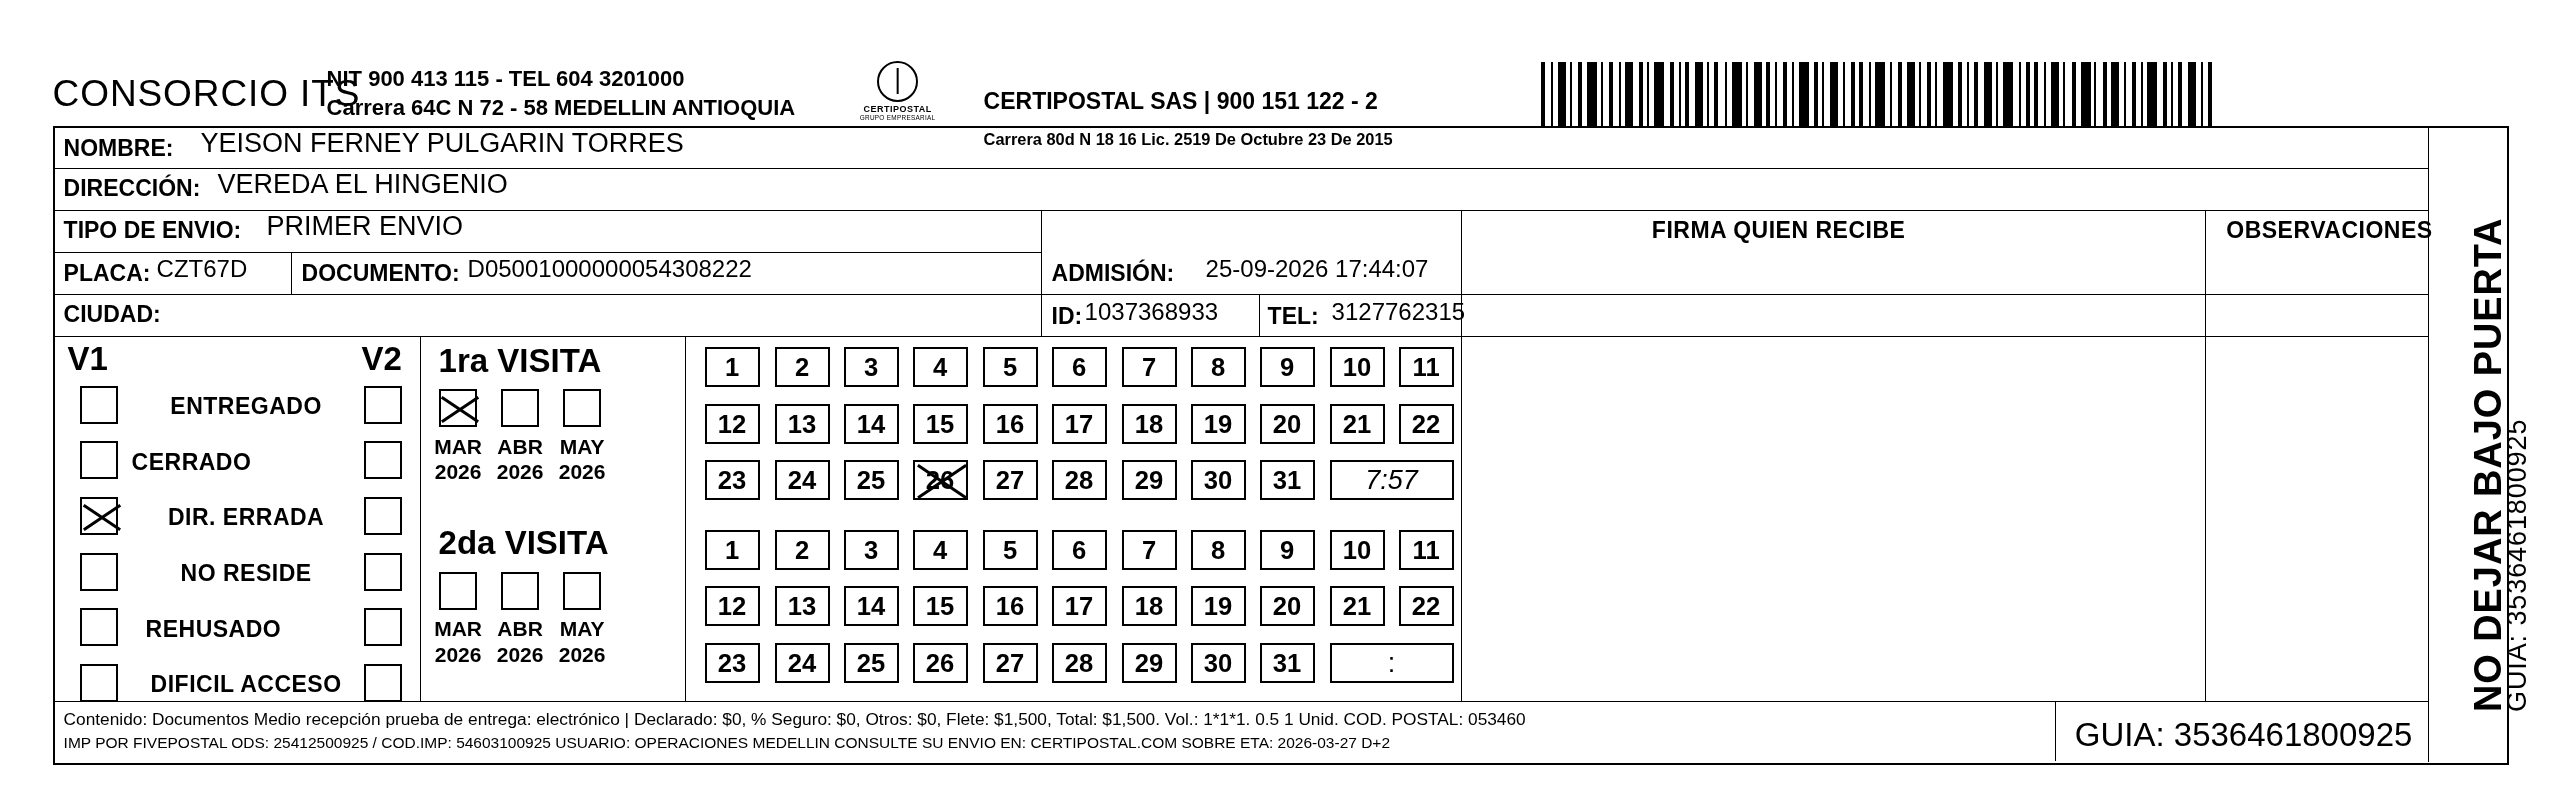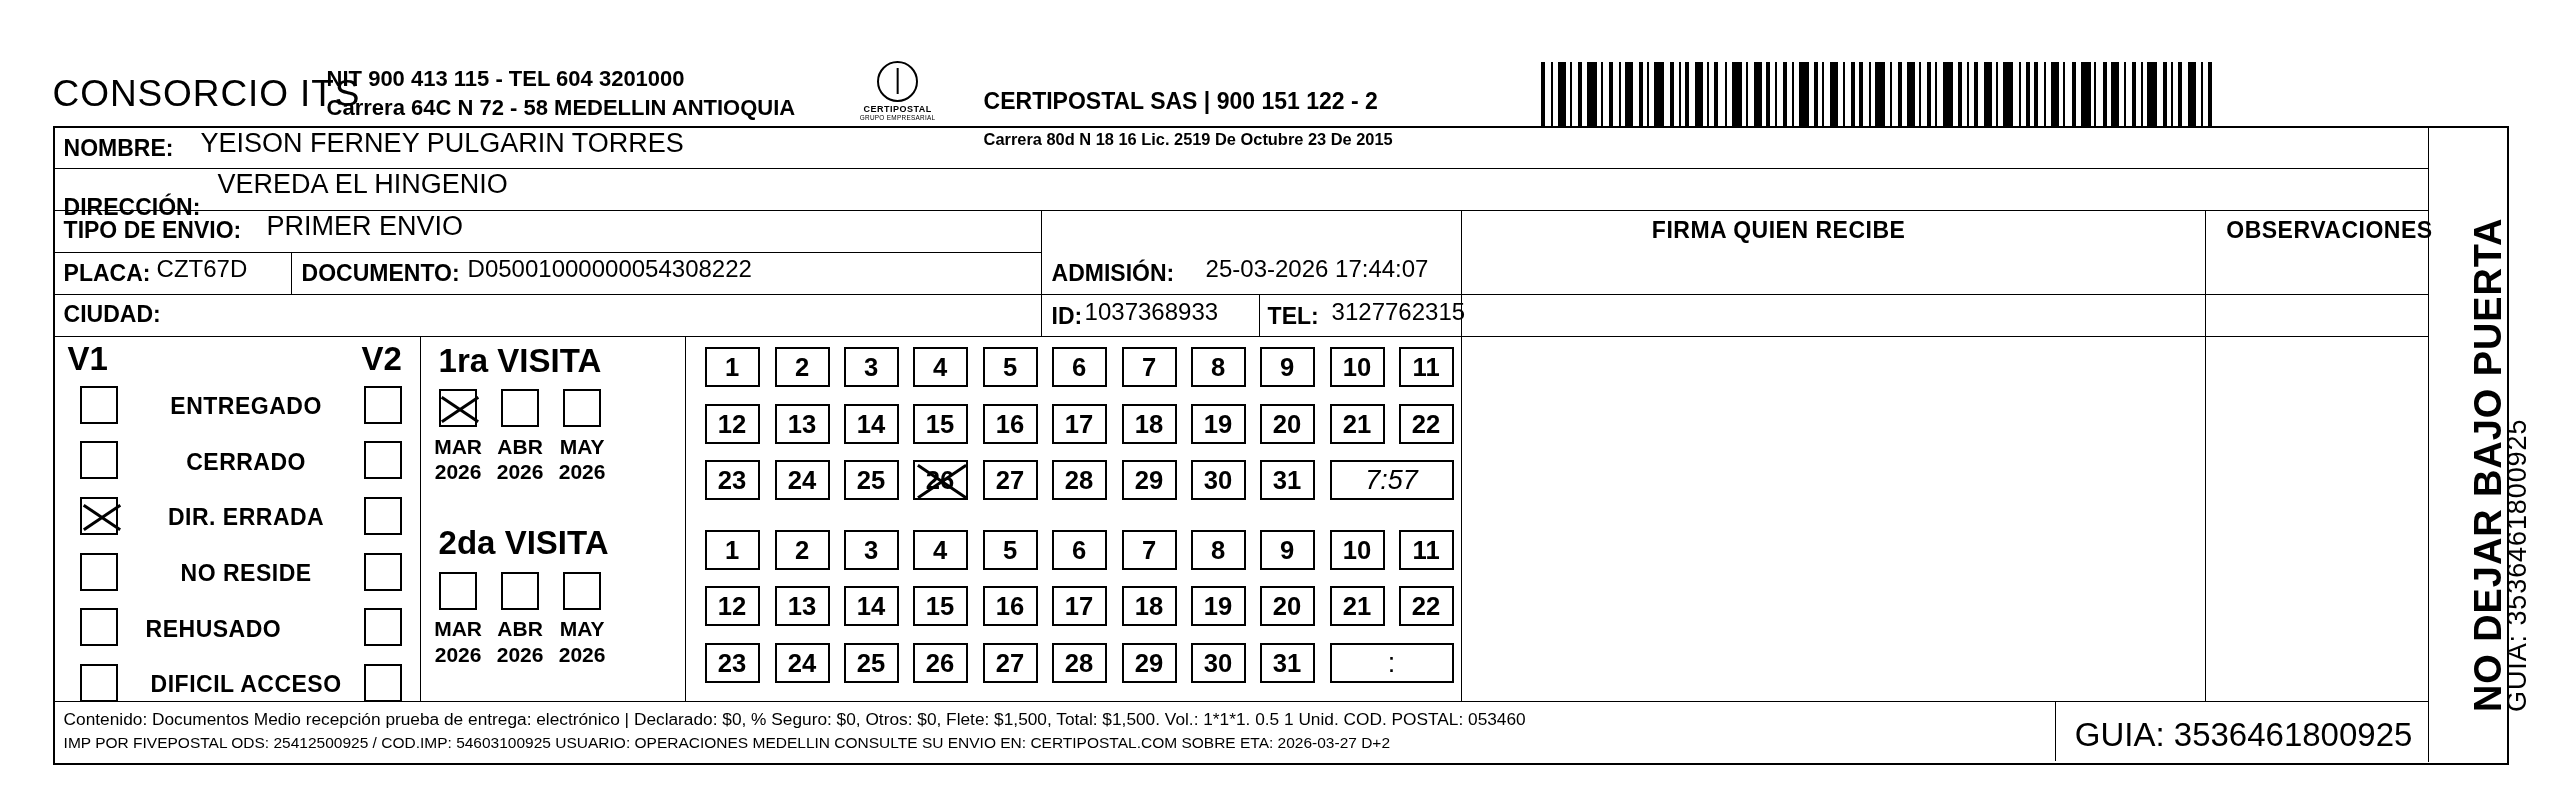--- a/index.html
+++ b/index.html
@@ -153,36 +153,36 @@
           <i style="left: 667px; width: 4.6px;"></i>
         </div>
   </div>
 
   <div class="frame">
 
     <div class="cell" style="left:9px;top:6.4px;"><span class="lbl">NOMBRE:</span></div>
     <div class="cell" style="left:146px;top:0px;"><span class="val">YEISON FERNEY PULGARIN TORRES</span></div>
     <div class="rowline" style="top:40px;left:0;right:79px;"></div>
 
-    <div class="cell" style="left:9px;top:47px;margin-top:19px;"><span class="lbl">DIRECCIÓN:</span></div>
+    <div class="cell" style="left:9px;top:47px;"><span class="lbl">DIRECCIÓN:</span></div>
     <div class="cell" style="left:163px;top:41px;"><span class="val">VEREDA EL HINGENIO</span></div>
     <div class="rowline" style="top:82px;left:0;right:79px;"></div>
 
     <div class="cell" style="left:9px;top:89px;"><span class="lbl">TIPO DE ENVIO:</span></div>
     <div class="cell" style="left:212px;top:83px;"><span class="val">PRIMER ENVIO</span></div>
     <div class="rowline" style="top:124px;left:0;width:986px;"></div>
 
     <div class="cell" style="left:9px;top:132px;"><span class="lbl">PLACA:</span></div>
     <div class="cell" style="left:102px;top:127px;"><span class="valsm">CZT67D</span></div>
     <div class="vline" style="left:236px;top:124px;height:42px;"></div>
     <div class="cell" style="left:247px;top:132px;"><span class="lbl">DOCUMENTO:</span></div>
     <div class="cell" style="left:413px;top:127px;"><span class="valsm">D05001000000054308222</span></div>
     <div class="vline" style="left:986px;top:82px;height:84px;"></div>
     <div class="cell" style="left:997px;top:132px;"><span class="lbl">ADMISIÓN:</span></div>
-    <div class="cell" style="left:1151px;top:127px;"><span class="valsm">25-03-2026 17:44:07</span></div>
+    <div class="cell" style="left:1151px;top:127px;"><span class="valsm">25-09-2026 17:44:07</span></div>
     <div class="rowline" style="top:166px;left:0;right:79px;"></div>
 
     <div class="cell" style="left:9px;top:173px;"><span class="lbl">CIUDAD:</span></div>
     <div class="vline" style="left:986px;top:166px;height:42px;"></div>
     <div class="cell" style="left:997px;top:175px;"><span class="lbl">ID:</span></div>
     <div class="cell" style="left:1030px;top:170px;"><span class="valsm">1037368933</span></div>
     <div class="vline" style="left:1204px;top:166px;height:42px;"></div>
     <div class="cell" style="left:1213px;top:175px;"><span class="lbl">TEL:</span></div>
     <div class="cell" style="left:1277px;top:170px;"><span class="valsm">3127762315</span></div>
     <div class="rowline" style="top:208px;left:0;right:79px;"></div>
@@ -193,21 +193,21 @@
     <div class="rowline" style="top:573px;left:0;right:79px;"></div>
 
     <div class="cell" style="left:12.8px;top:212px;font-size:33px;font-weight:bold;">V1</div>
     <div class="cell" style="left:307px;top:212px;font-size:33px;font-weight:bold;">V2</div>
 
     <div id="status-list">
           <div class="cb" style="position: absolute; left: 25.6px; top: 258px;"></div>
           <div class="optlabel" style="position: absolute; left: 91px; top: 265px; width: 201px; text-align: center;">ENTREGADO</div>
           <div class="cb" style="position: absolute; left: 309px; top: 258px;"></div>
           <div class="cb" style="position: absolute; left: 25.6px; top: 313px;"></div>
-          <div class="optlabel" style="position: absolute; left: 91px; top: 321px; width: 201px; text-align: center;">CERRADO</div>
+          <div class="optlabel" style="position: absolute; left: 77px; top: 321px; width: 201px; ">CERRADO</div>
           <div class="cb" style="position: absolute; left: 309px; top: 313px;"></div>
           <div class="cb x" style="position: absolute; left: 25.6px; top: 369px;"></div>
           <div class="optlabel" style="position: absolute; left: 91px; top: 376px; width: 201px; text-align: center;">DIR. ERRADA</div>
           <div class="cb" style="position: absolute; left: 309px; top: 369px;"></div>
           <div class="cb" style="position: absolute; left: 25.6px; top: 425px;"></div>
           <div class="optlabel" style="position: absolute; left: 91px; top: 432px; width: 201px; text-align: center;">NO RESIDE</div>
           <div class="cb" style="position: absolute; left: 309px; top: 425px;"></div>
           <div class="cb" style="position: absolute; left: 25.6px; top: 480px;"></div>
           <div class="optlabel" style="position: absolute; left: 91px; top: 488px; width: 201px; text-align: left;">REHUSADO</div>
           <div class="cb" style="position: absolute; left: 309px; top: 480px;"></div>

